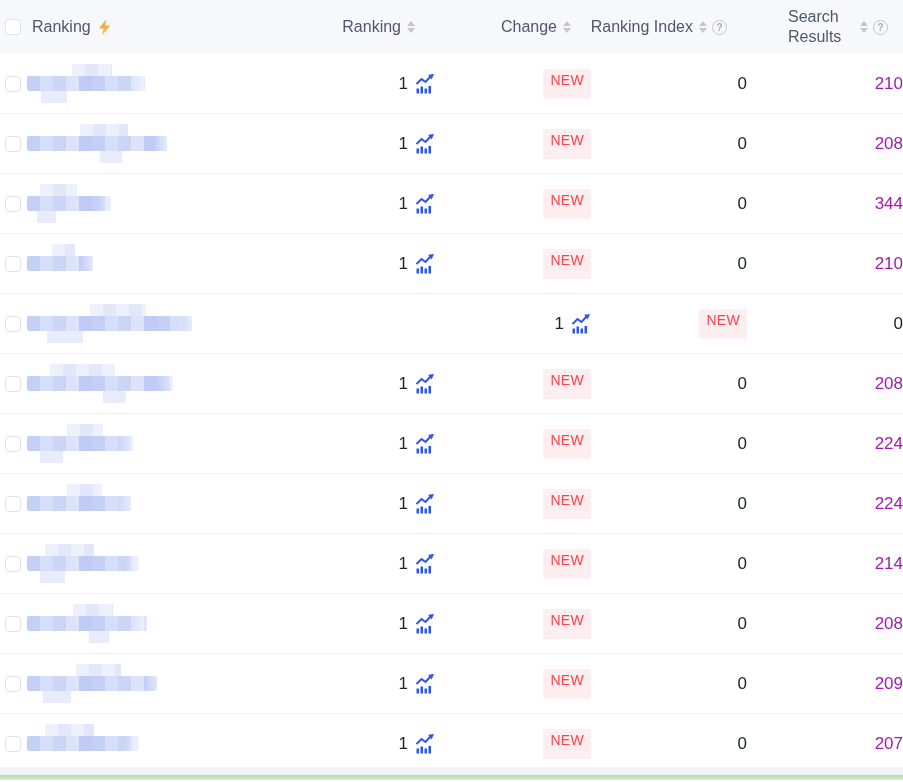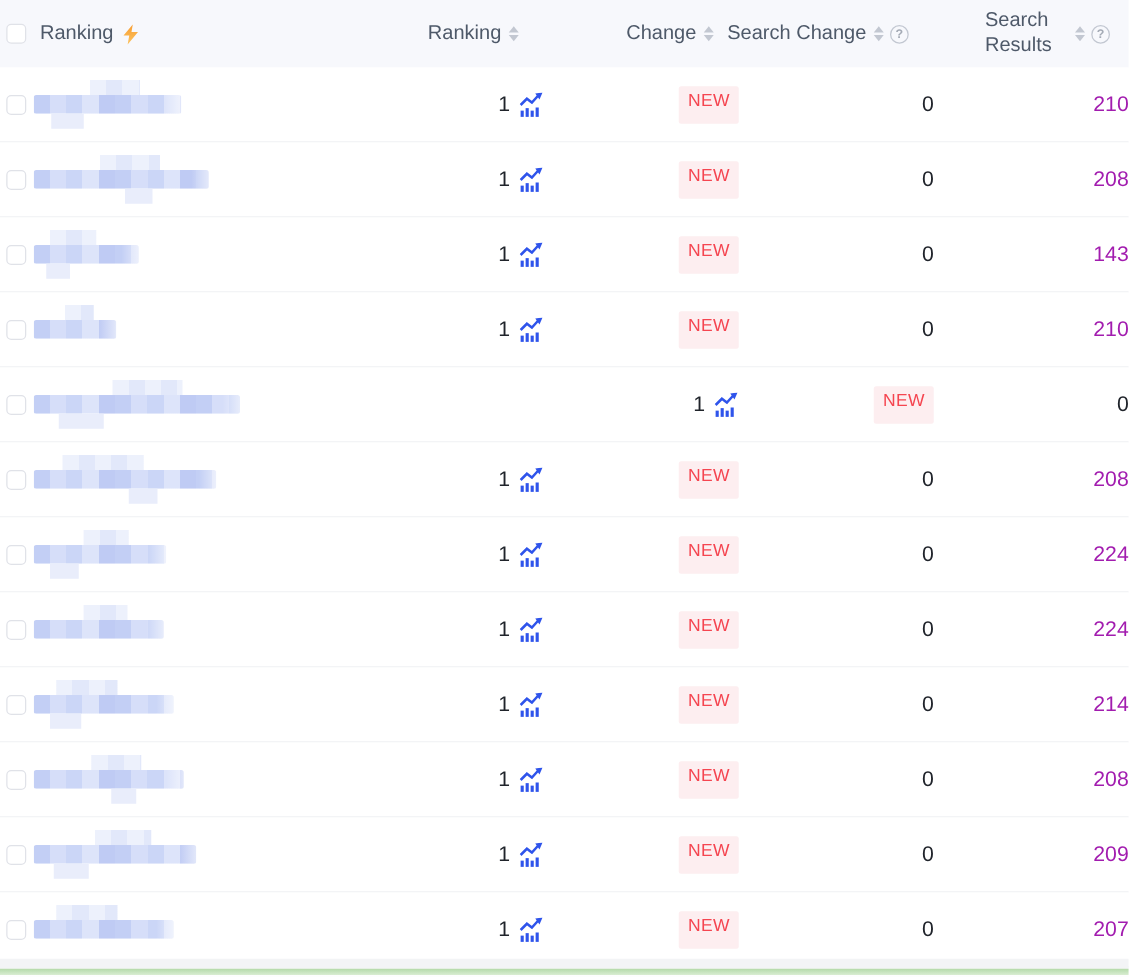--- a/index.html
+++ b/index.html
@@ -135,21 +135,21 @@
         </span>
     </div>
     <div class="col">
       <span class="hlabel">Change</span>
       <span class="sort-icon">
           <i class="caret-up"></i>
           <i class="caret-down"></i>
         </span>
     </div>
     <div class="col">
-      <span class="hlabel">Search Change</span>
+      <span class="hlabel">Ranking Index</span>
       <span class="sort-icon">
           <i class="caret-up"></i>
           <i class="caret-down"></i>
         </span>
       <span class="help-icon">?</span>
     </div>
     <div class="col sr-header">
       <span class="sr-label">Search Results</span>
       <span class="hgroup">
         <span class="sort-icon" style="margin-left:0">
@@ -244,21 +244,21 @@
           <path d="M1.5 10 L6.5 5 L10.5 8 L16 2" fill="none" stroke="#2f54eb" stroke-width="2"></path>
         </svg>
       </div>
       <div class="col">
         <span class="badge-new">NEW</span>
       </div>
       <div class="col">
         <span class="si-val">0</span>
       </div>
       <div class="col">
-        <a class="sr-link">143</a>
+        <a class="sr-link">344</a>
       </div>
     </div>
 
     <div class="trow">
       <div class="cb-cell">
         <div class="checkbox"></div>
       </div>
       <div class="kw-cell">
         <div class="blur" style="width: 66px;"></div>
       </div>

